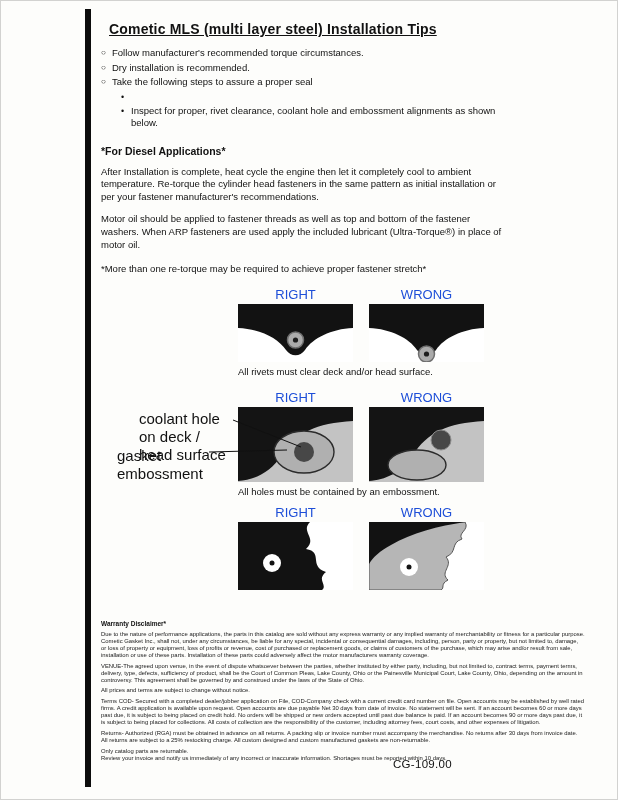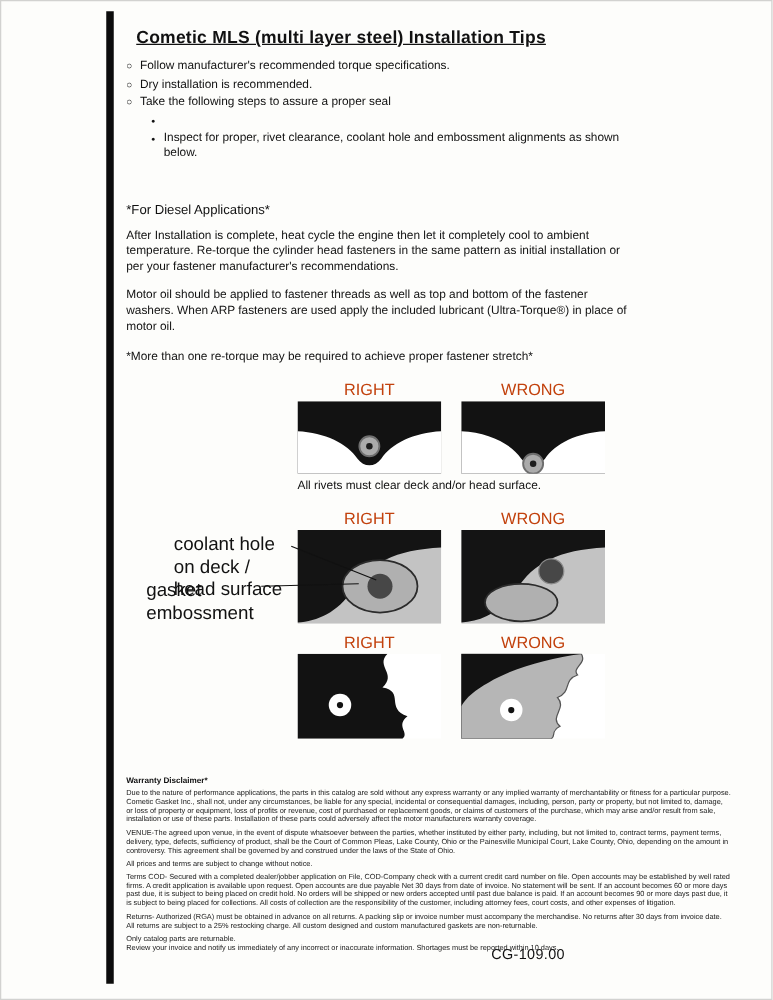--- a/index.html
+++ b/index.html
@@ -10,29 +10,29 @@
   .content { position:absolute; left:100px; top:14px; width:414px; }
 
   .title { font-size:14px; font-weight:bold; text-decoration:underline; margin:6px 0 10px 8px; letter-spacing:0.2px; }
 
   .bullets { font-size:9.5px; line-height:1.32; }
   .b, .sub { display:flex; margin-bottom:2px; }
   .b .m { width:11px; flex:0 0 11px; font-size:8px; line-height:12px; }
   .sub { margin-left:20px; }
   .sub .m2 { width:10px; flex:0 0 10px; font-size:9px; line-height:12px; }
 
-  .diesel-h { font-size:10.5px; font-weight:normal; margin-top:32px; }
+  .diesel-h { font-size:10.5px; font-weight:bold; margin-top:15px; }
   .para { font-size:9.5px; line-height:1.35; margin-top:9px; width:404px; }
   .note { margin-top:11px; }
 
   .diag { margin-top:12px; }
   .diag-row { position:relative; }
   .diag-panels { margin-left:137px; display:flex; gap:16px; }
   .diag-col { width:115px; }
-  .diag-head { text-align:center; font-size:13px; color:#c2410c; margin-bottom:2px; }
+  .diag-head { text-align:center; font-size:13px; color:#1d4ed8; margin-bottom:2px; }
   .diag-col svg { display:block; width:115px; }
   .diag-caption { font-size:9.5px; margin:4px 0 0 137px; line-height:1.25; }
   .cap3 { width:252px; }
   .row-gap { height:12px; }
   .row-gap-sm { height:7px; }
 
   .diag-label { position:absolute; font-size:15px; line-height:1.2; }
   .lbl1 { left:38px; top:20px; width:96px; }
   .lbl2 { left:16px; top:57px; width:100px; }
   .pointer-lines { position:absolute; left:0; top:0; width:260px; height:92px; pointer-events:none; }
@@ -50,21 +50,21 @@
 <div class="page">
   <div class="scan-edge"></div>
 
   <div class="content">
 
     <h1 class="title">Cometic MLS (multi layer steel) Installation Tips</h1>
 
     <div class="bullets">
       <div class="b">
         <span class="m">○</span>
-        <span>Follow manufacturer's recommended torque specifications.</span>
+        <span>Follow manufacturer's recommended torque circumstances.</span>
       </div>
       <div class="b">
         <span class="m">○</span>
         <span>Dry installation is recommended.</span>
       </div>
       <div class="b">
         <span class="m">○</span>
         <span>Take the following steps to assure a proper seal</span>
       </div>
       <div class="sub">
@@ -129,20 +129,21 @@
           <div class="diag-col">
             <div class="diag-head">WRONG</div>
             <svg viewBox="0 0 115 75">
               <rect width="115" height="75" fill="#c3c3c3"></rect>
               <path d="M0,0 H115 V14 C78,16 58,26 44,48 C32,66 16,73 0,74 Z" fill="#141414"></path>
               <ellipse cx="48" cy="58" rx="29" ry="15" fill="#b0b0b0" stroke="#2b2b2b" stroke-width="1.4"></ellipse>
               <circle cx="72" cy="33" r="10" fill="#474747" stroke="#8a8a8a" stroke-width="1"></circle>
             </svg>
           </div>
         </div>
+        <div class="diag-caption">All holes must be contained by an embossment.</div>
       </div>
 
       <div class="row-gap-sm"></div>
 
       <div class="diag-row">
         <div class="diag-panels">
           <div class="diag-col">
             <div class="diag-head">RIGHT</div>
             <svg viewBox="0 0 115 68">
               <rect width="115" height="68" fill="#ffffff"></rect>

